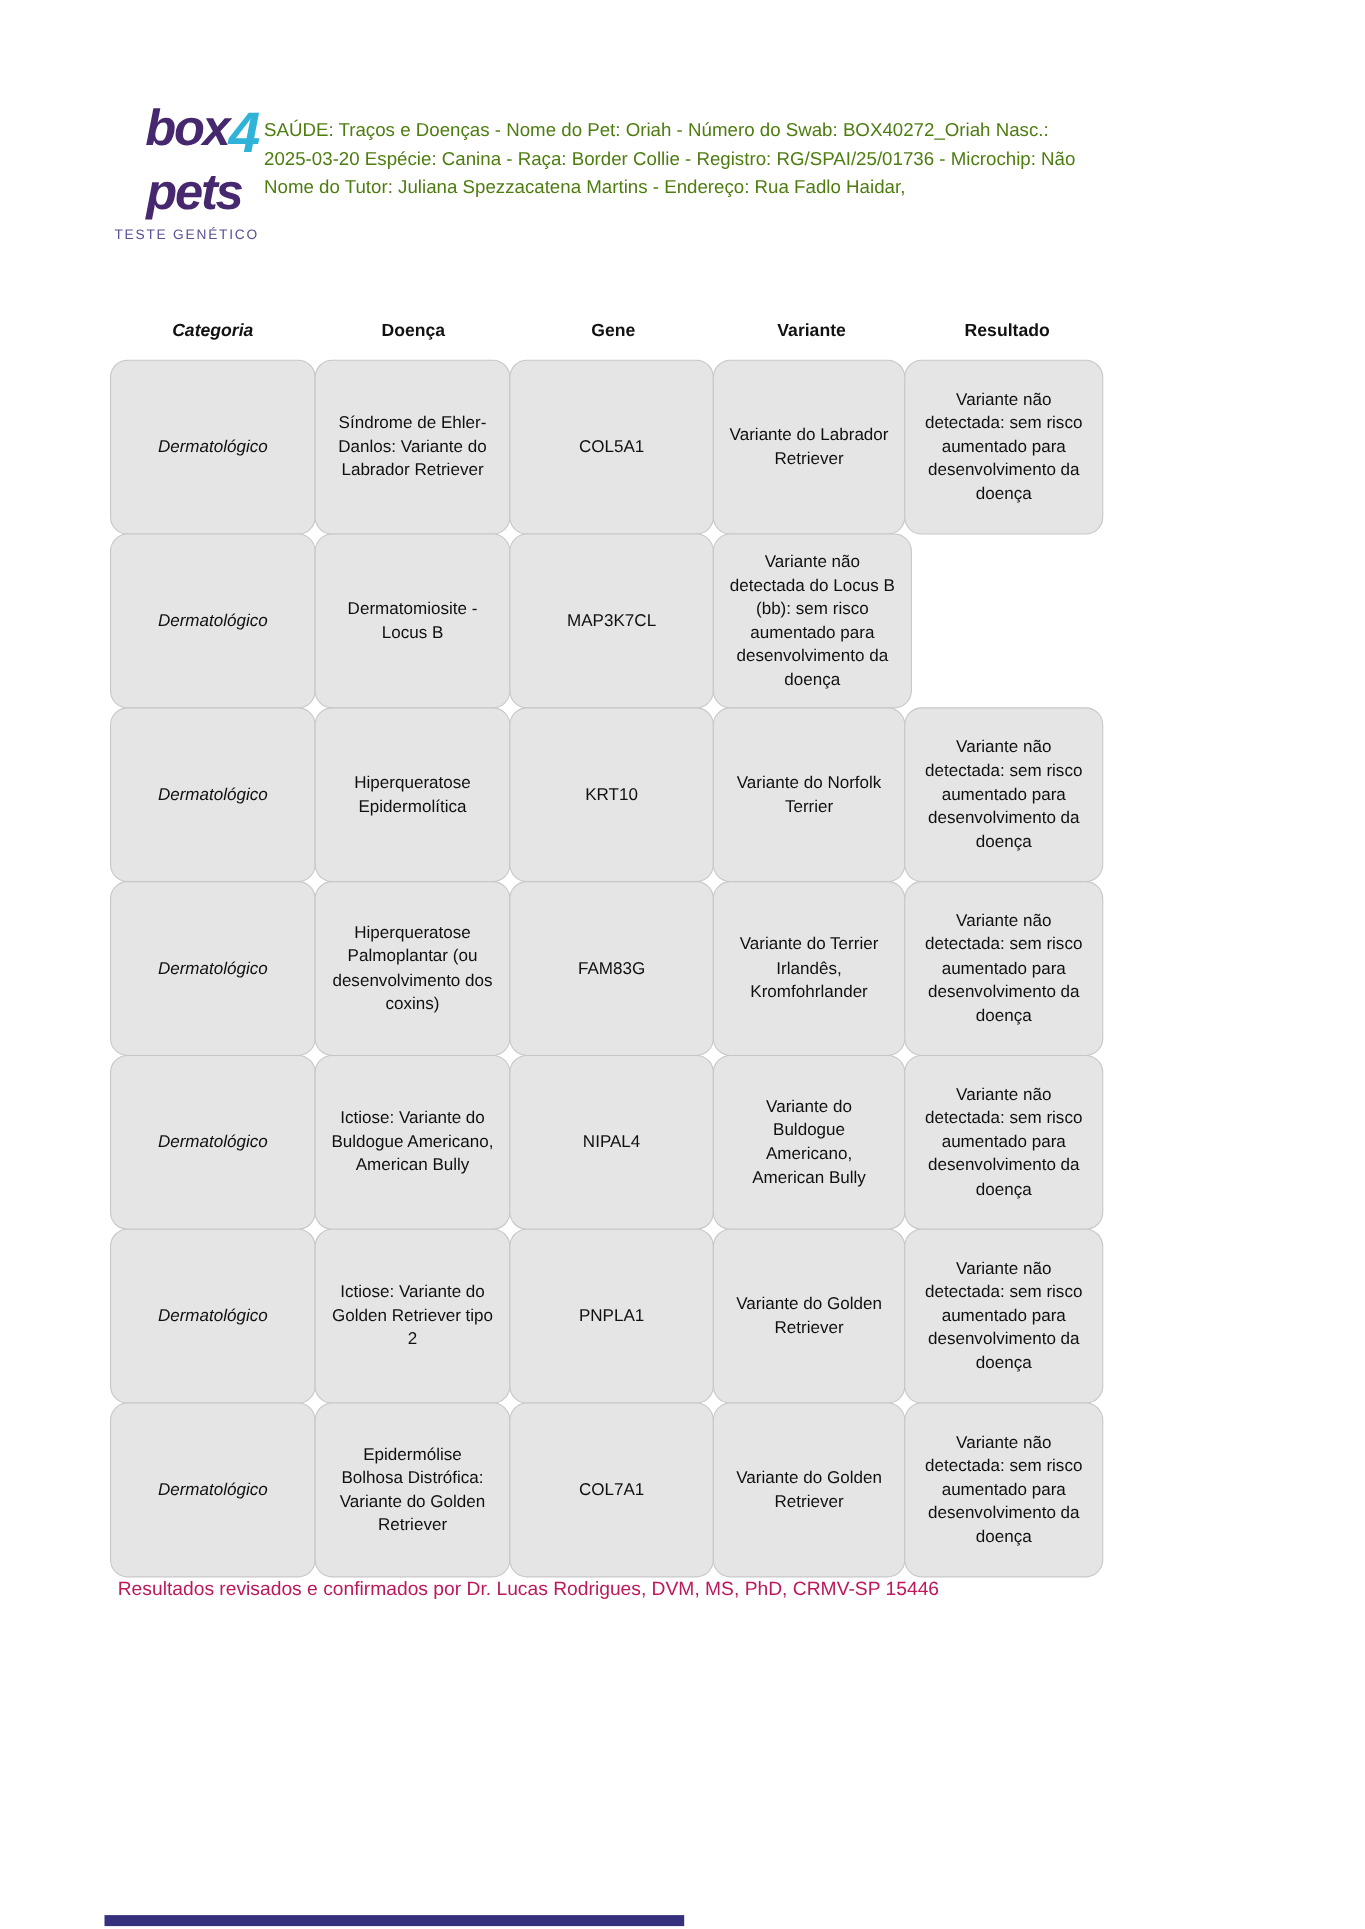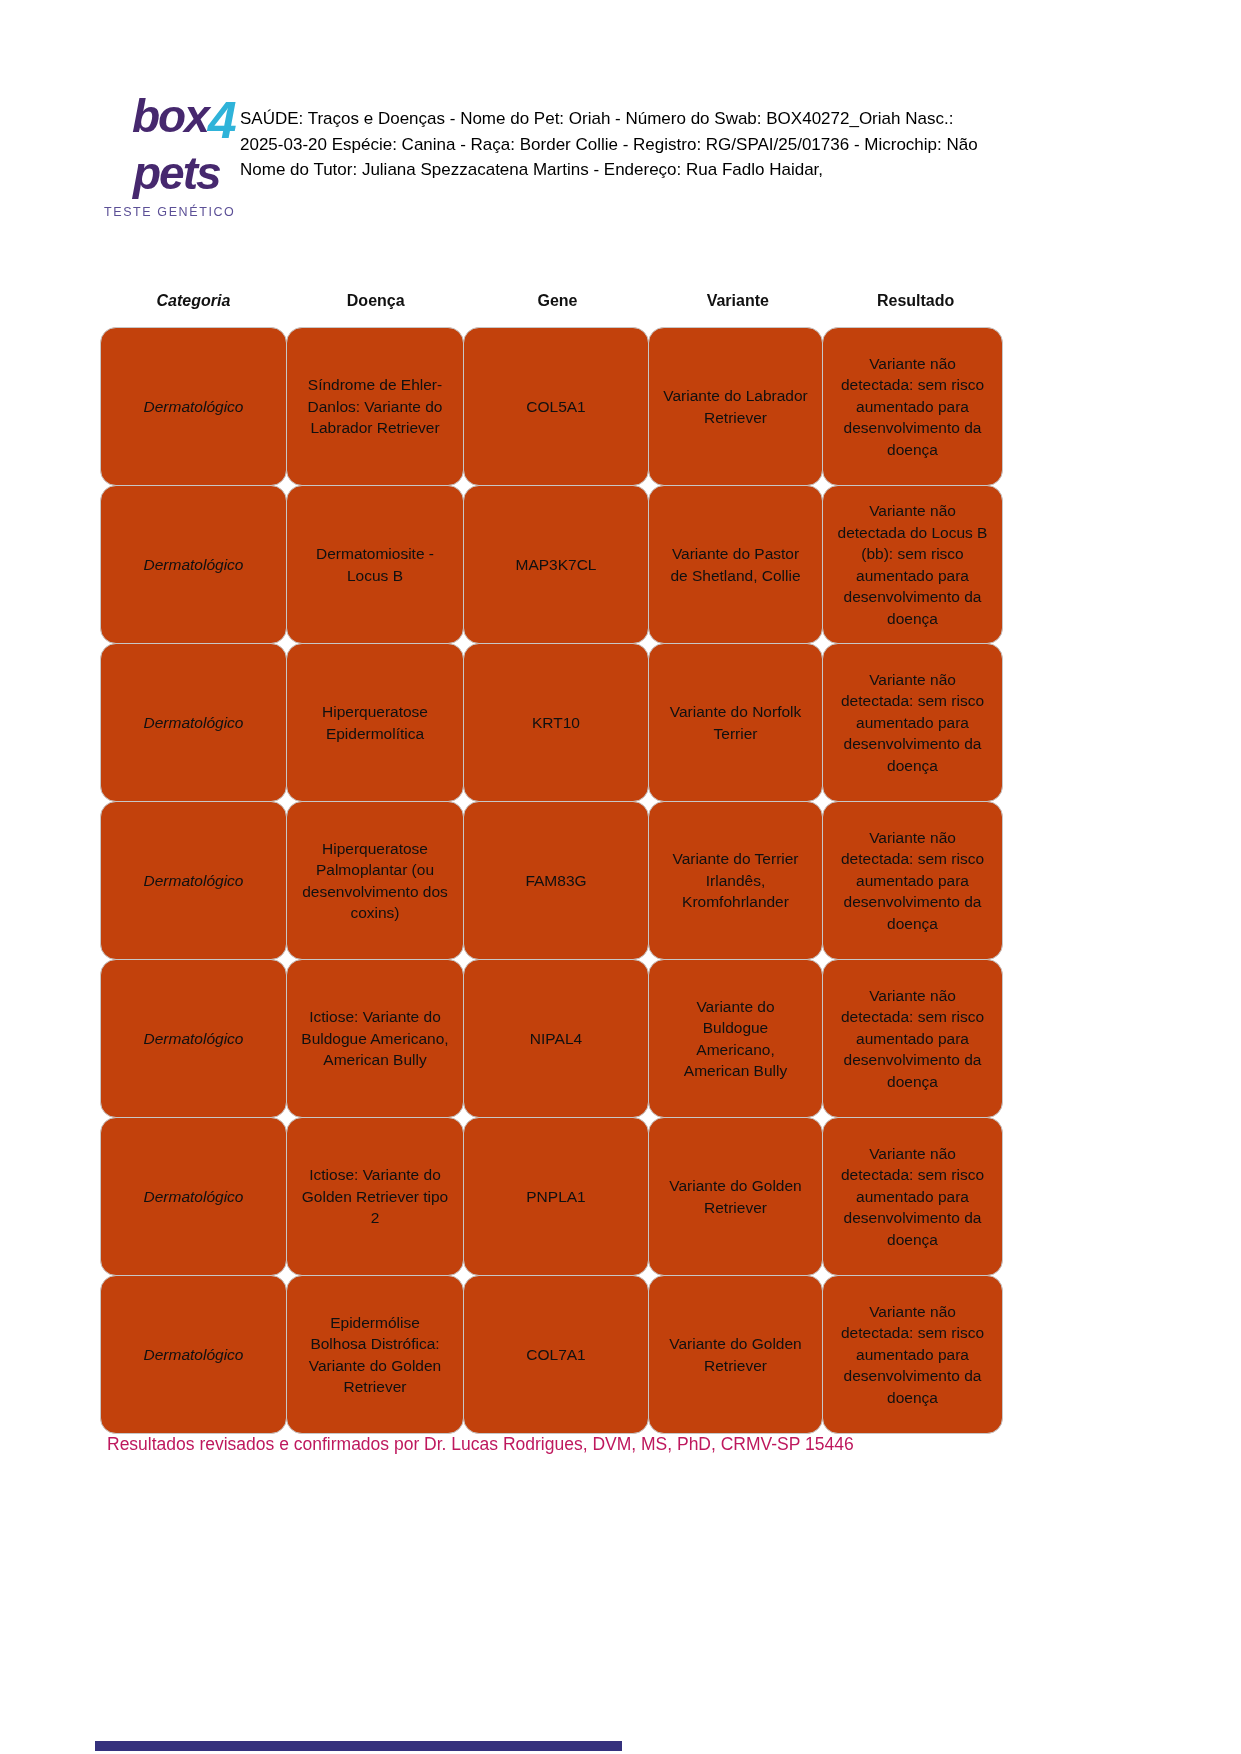--- a/index.html
+++ b/index.html
@@ -15,42 +15,42 @@
   .logo{position:absolute;left:104px;top:96px;width:140px;}
   .logo-line1{font-style:italic;font-weight:bold;line-height:40px;white-space:nowrap;margin-left:28px;}
   .logo-box{font-size:46px;color:var(--purple);letter-spacing:-2px;}
   .logo-four{font-size:52px;color:var(--cyan);vertical-align:-6px;letter-spacing:-2px;}
   .logo-line2{font-style:italic;font-weight:bold;font-size:46px;color:var(--purple);
     line-height:48px;letter-spacing:-2px;margin-top:2px;margin-left:29px;}
   .logo-tagline{font-size:12.5px;color:var(--purple-muted);letter-spacing:1.6px;margin-top:8px;white-space:nowrap;}
   
   .header-info{
     position:absolute;left:240px;top:106px;width:740px;
-    font-size:17px;line-height:25.5px;color:#000000;
+    font-size:17px;line-height:25.5px;color:#4d7c0f;
   }
   
   .tbl{position:absolute;left:100px;top:290px;width:906px;}
   .tbl-head{display:flex;}
   .tbl-head .hcell{
     font-weight:bold;font-size:16px;text-align:center;
     padding:2px 0 14px 0;box-sizing:border-box;
   }
   .tbl-body{margin-top:3px;}
   .trow{display:flex;}
   .trow + .trow{margin-top:-1px;}
   .cell{
     box-sizing:border-box;
     border:1px solid #c7c7c7;
     border-radius:16px;
     height:159px;
     display:flex;align-items:center;justify-content:center;
     text-align:center;
     font-size:15.5px;line-height:21.5px;color:#101010;
     padding:8px 14px;
-    background:#c2410c;
+    background:#e5e5e5;
   }
   .cell + .cell{margin-left:-1px;}
   .w0{width:187px;font-style:italic;}
   .w1{width:178px;}
   .w2{width:186px;}
   .w3{width:175px;}
   .w4{width:181px;}
   
   .footer-signature{
     position:absolute;left:107px;top:1434px;width:1060px;
@@ -89,21 +89,20 @@
           <div class="cell w0">Dermatológico</div>
           <div class="cell w1">Síndrome de Ehler-Danlos: Variante do Labrador Retriever</div>
           <div class="cell w2">COL5A1</div>
           <div class="cell w3">Variante do Labrador Retriever</div>
           <div class="cell w4">Variante não detectada: sem risco aumentado para desenvolvimento da doença</div>
         </div>
         <div class="trow">
           <div class="cell w0">Dermatológico</div>
           <div class="cell w1">Dermatomiosite - Locus B</div>
           <div class="cell w2">MAP3K7CL</div>
-          <div class="cell w3">Variante do Pastor de Shetland, Collie</div>
           <div class="cell w4">Variante não detectada do Locus B (bb): sem risco aumentado para desenvolvimento da doença</div>
         </div>
         <div class="trow">
           <div class="cell w0">Dermatológico</div>
           <div class="cell w1">Hiperqueratose Epidermolítica</div>
           <div class="cell w2">KRT10</div>
           <div class="cell w3">Variante do Norfolk Terrier</div>
           <div class="cell w4">Variante não detectada: sem risco aumentado para desenvolvimento da doença</div>
         </div>
         <div class="trow">

